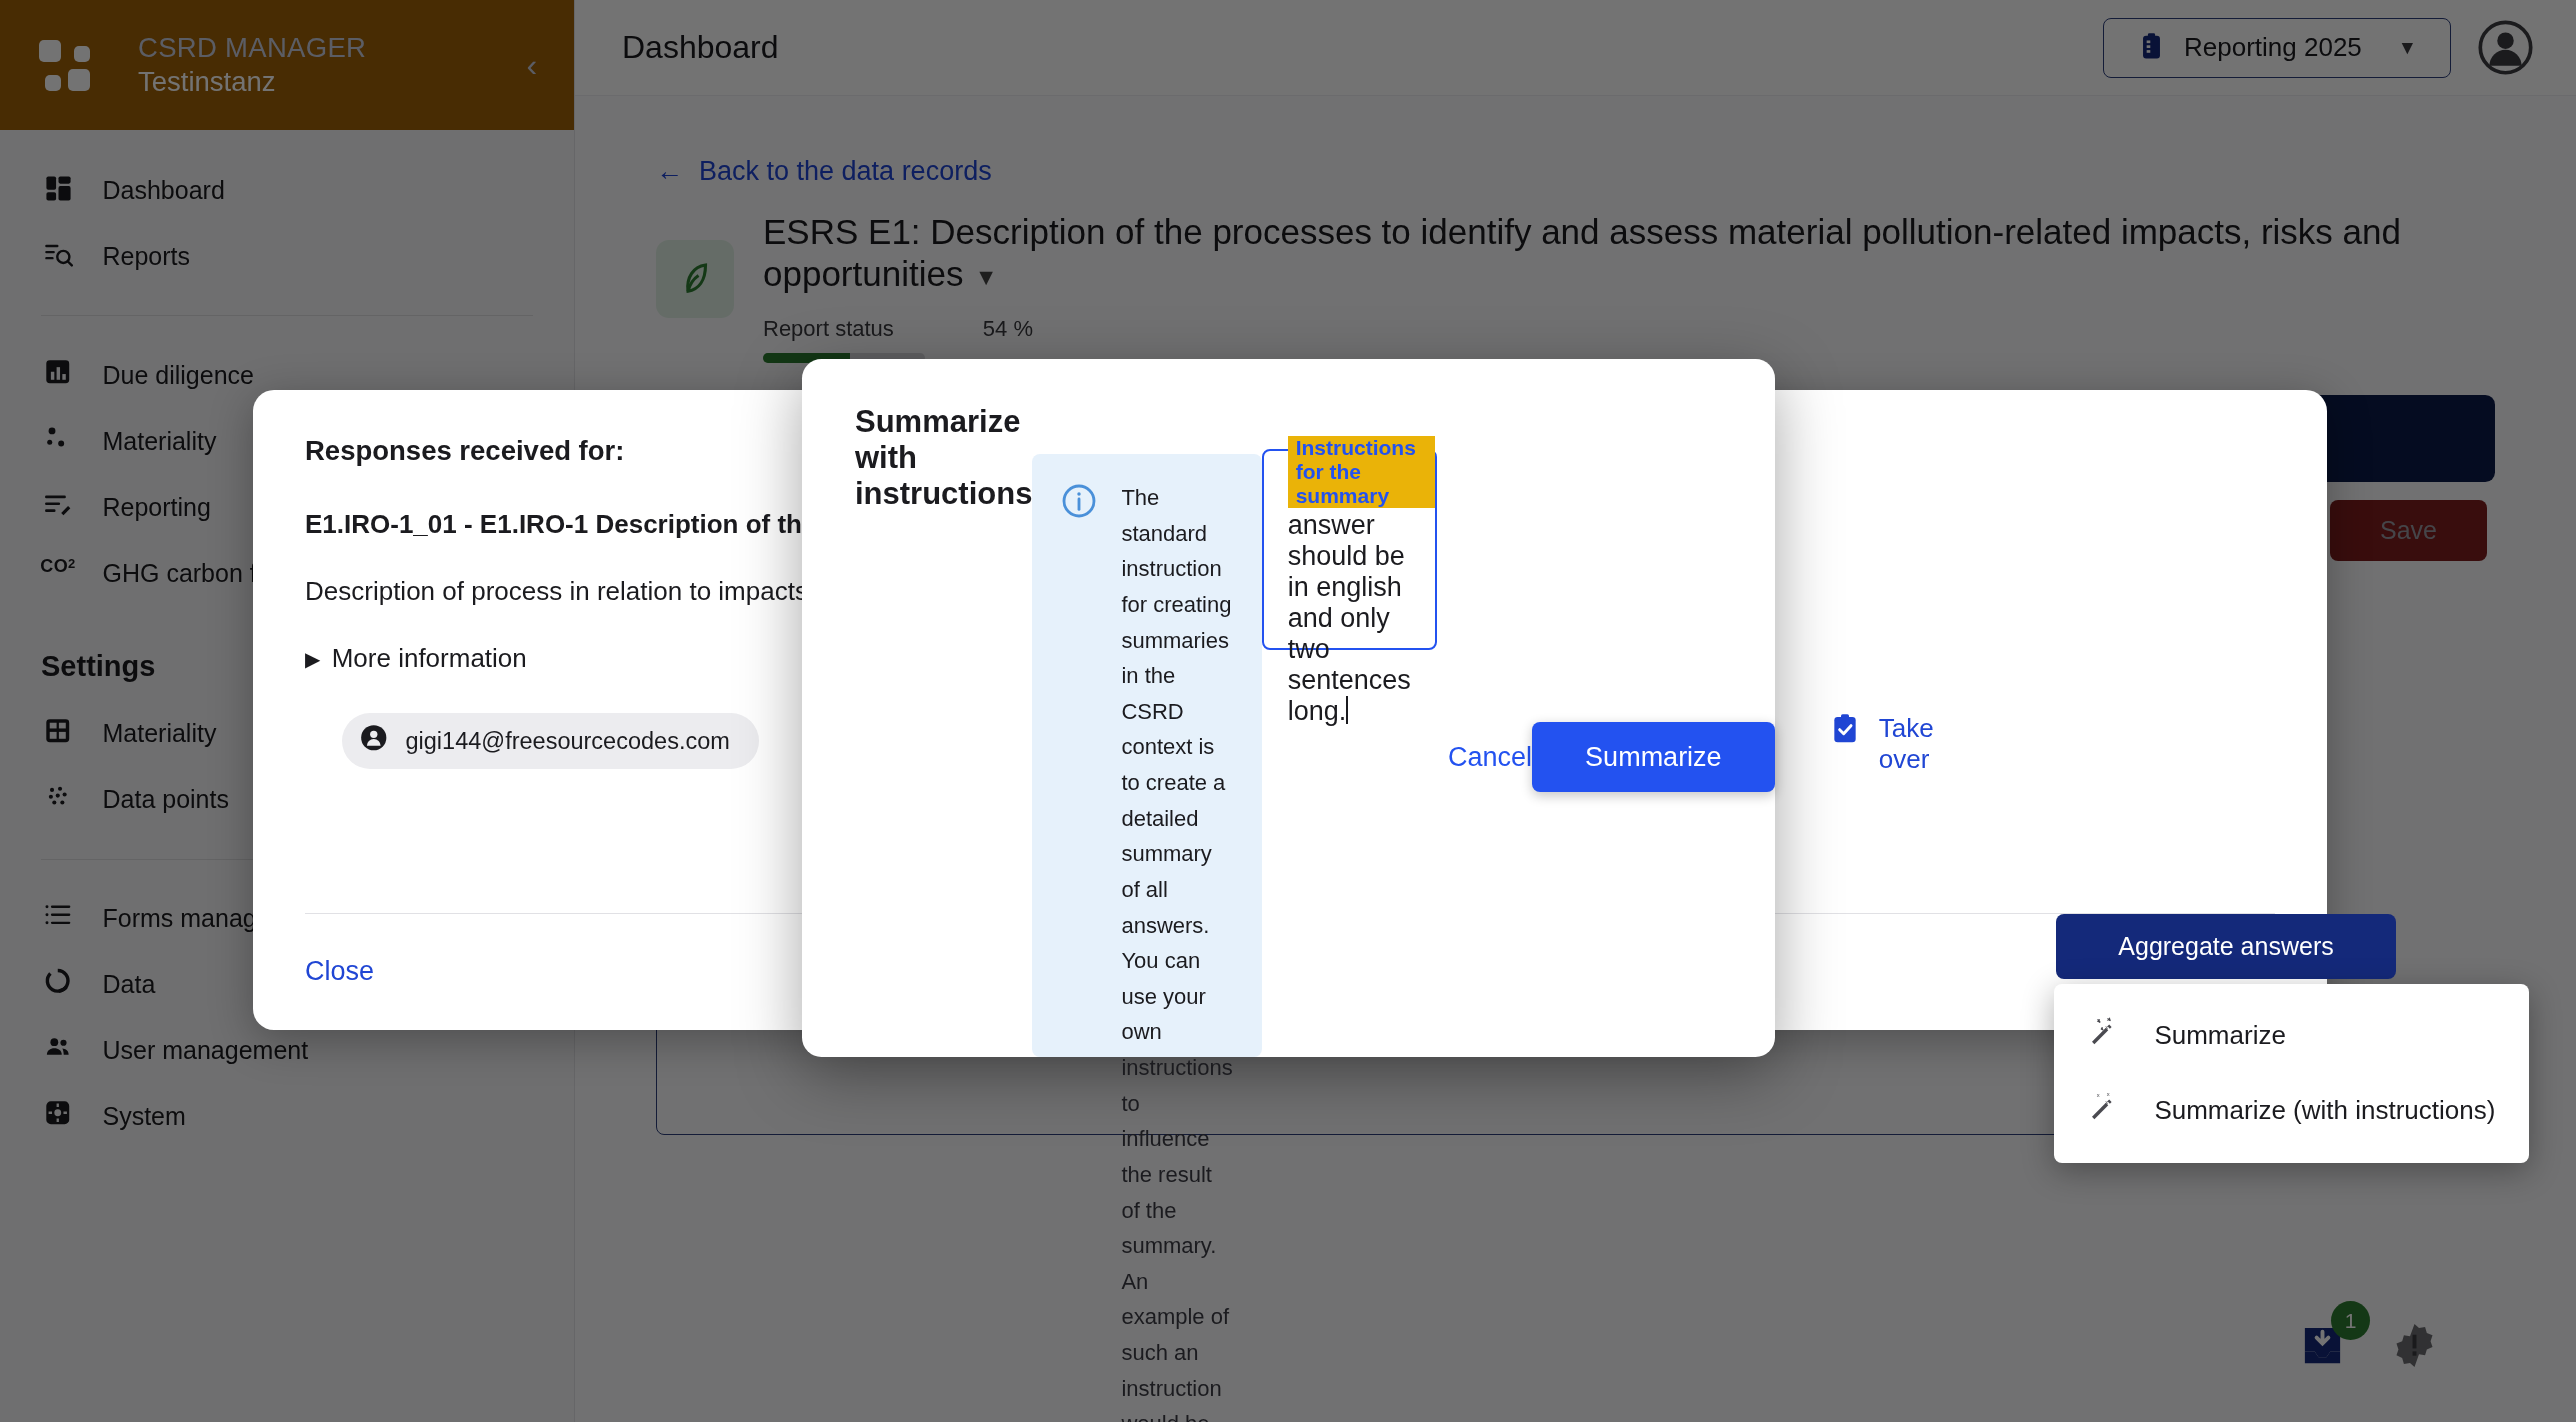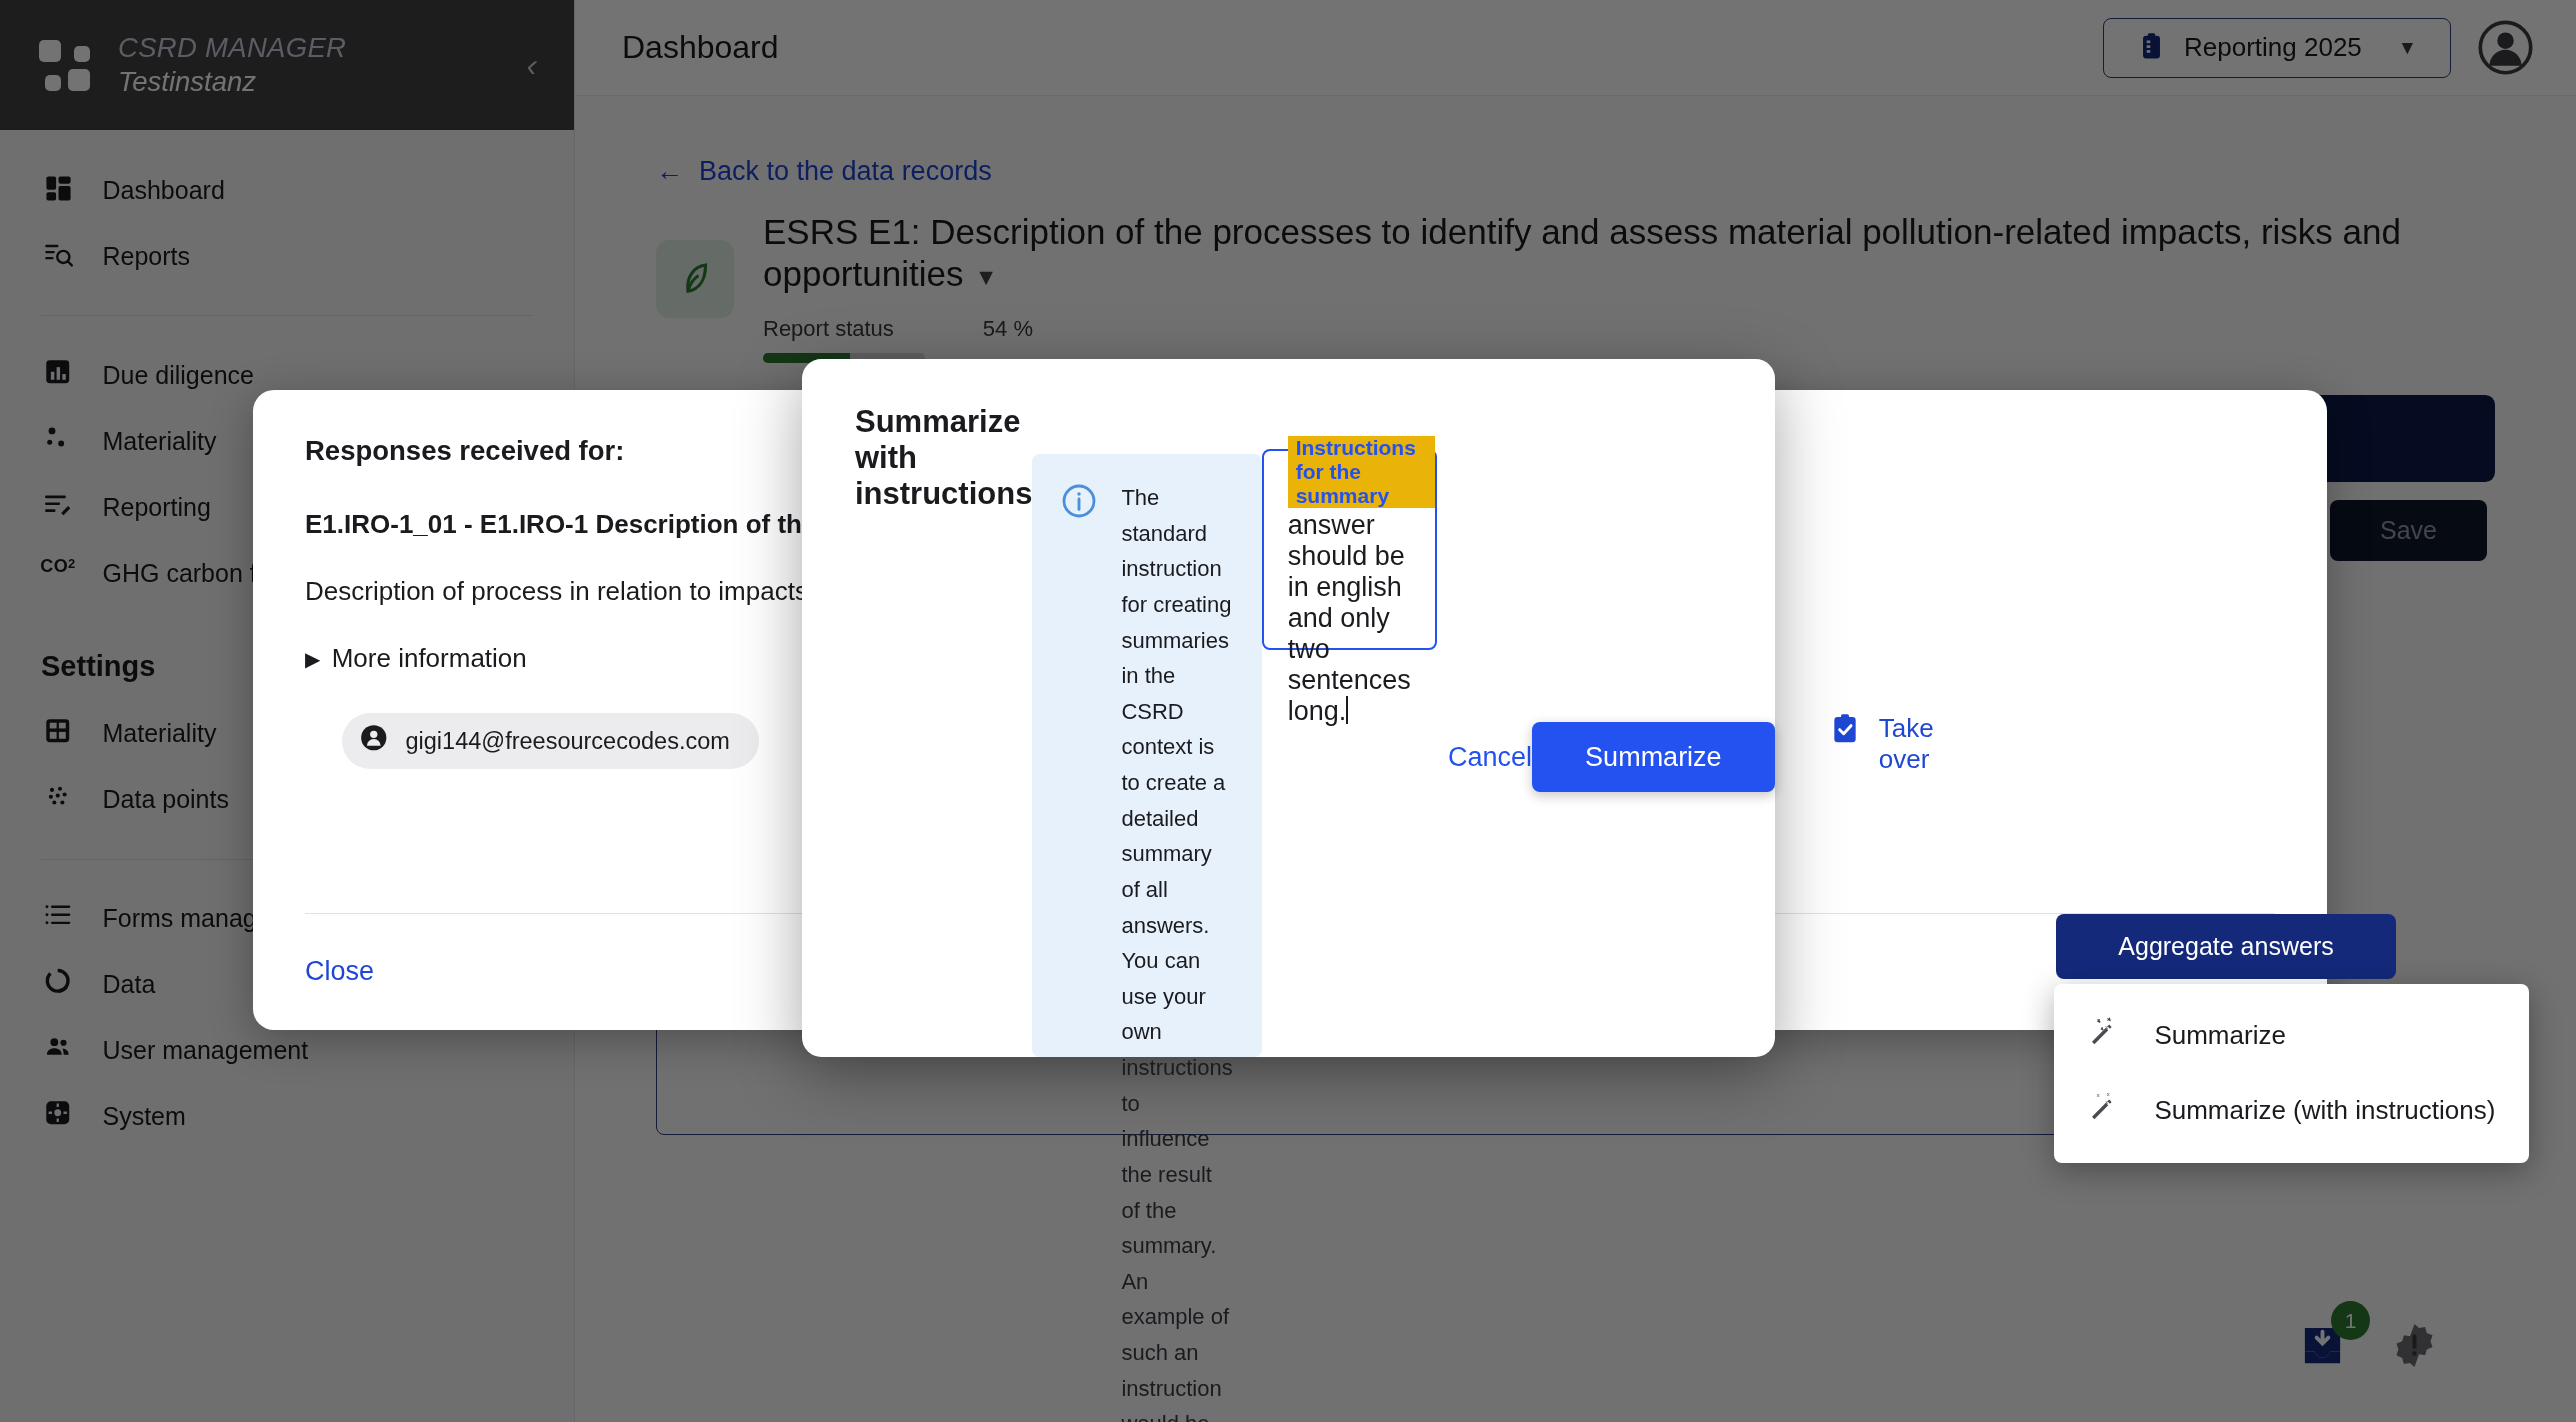--- a/index.html
+++ b/index.html
@@ -26,26 +26,25 @@
   
   #sidebar {
     width: 575px; height: 100%;
     background: #f7f7f8;
     border-right: 0.8px solid #e3e3e6;
     position: relative;
     flex: 0 0 575px;
   }
   #brand {
     height: 130px;
-    background: #404040;
+    background: #a16207;
     display: flex;
     align-items: center;
     padding: 0 32px 0 39px;
-    gap: 29px;
-    font-style: italic;
+    gap: 49px;
   }
   .brand-logo {
     width: 50px; height: 50px;
     display: grid;
     grid-template-columns: 22px 22px;
     grid-template-rows: 22px 22px;
     gap: 6.5px;
     flex: 0 0 50px;
   }
   .brand-logo i {
@@ -151,21 +150,21 @@
     margin: 32px 81px 0 81px;
     height: 87px;
     border-radius: 9.7px;
     background: #0d1b4b;
   }
   #save-row {
     display: flex; justify-content: flex-end;
     padding: 18px 89px 0 0;
   }
   #save-btn {
-    background: #0f172a; color: #9a9aa2;
+    background: #7f1d1d; color: #9a9aa2;
     border-radius: 8px; padding: 16px 50px;
     font-size: 25px;
   }
 
   
   #record2 { padding: 0 81px; margin-top: 243px; }
   #record2-title { font-size: 26px; font-weight: 700; color: #1b1b1f; }
   #record2-sub { font-size: 26px; font-weight: 700; color: #1b1b1f; margin-top: 31px; }
   .more-info {
     display: flex; align-items: center; gap: 11.3px;

